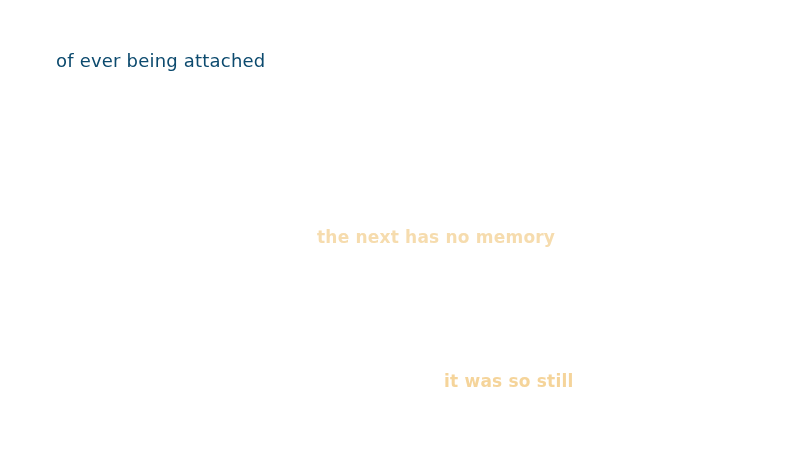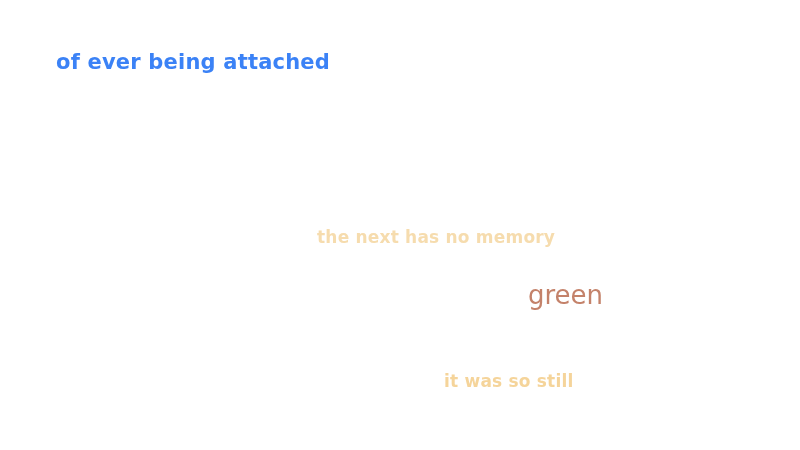--- a/index.html
+++ b/index.html
@@ -44,21 +44,20 @@
   #frag-0 { left: 56px;  top: 52px;  font-size: 17px; }
   #frag-1 { left: 317px; top: 229px; font-size: 17px; }
   #frag-2 { left: 528px; top: 282px; font-size: 26px; }
   #frag-3 { left: 472px; top: 373px; font-size: 17px; }
 </style>
 </head>
 <body>
 
 <div id="canvas" style="background: rgb(255, 255, 255); width: 800px; height: 450px;">
 
-  <span class="fragment bold" id="frag-0" style="color: #3b82f6; left: 56px; top: 52px; font-size: 21px; font-weight: 700;">of ever being attached</span>
+  <span class="fragment bold" id="frag-0" style="color: #0c4a6e; left: 56px; top: 52px; font-size: 18px; font-weight: 400;">of ever being attached</span>
 
   <span class="fragment bold" id="frag-1" style="color: rgb(246, 220, 174); left: 317px; top: 229px; font-size: 17px; font-weight: 700;">the next has no memory</span>
 
-  <span class="fragment regular" id="frag-2" style="color: rgb(196, 130, 106); left: 528px; top: 282px; font-size: 26px; font-weight: 400;">green</span>
 
   <span class="fragment bold" id="frag-3" style="color: rgb(245, 212, 154); left: 444px; top: 373px; font-size: 17px; font-weight: 700;">it was so still</span>
 
 </div>
 
 </body></html>

